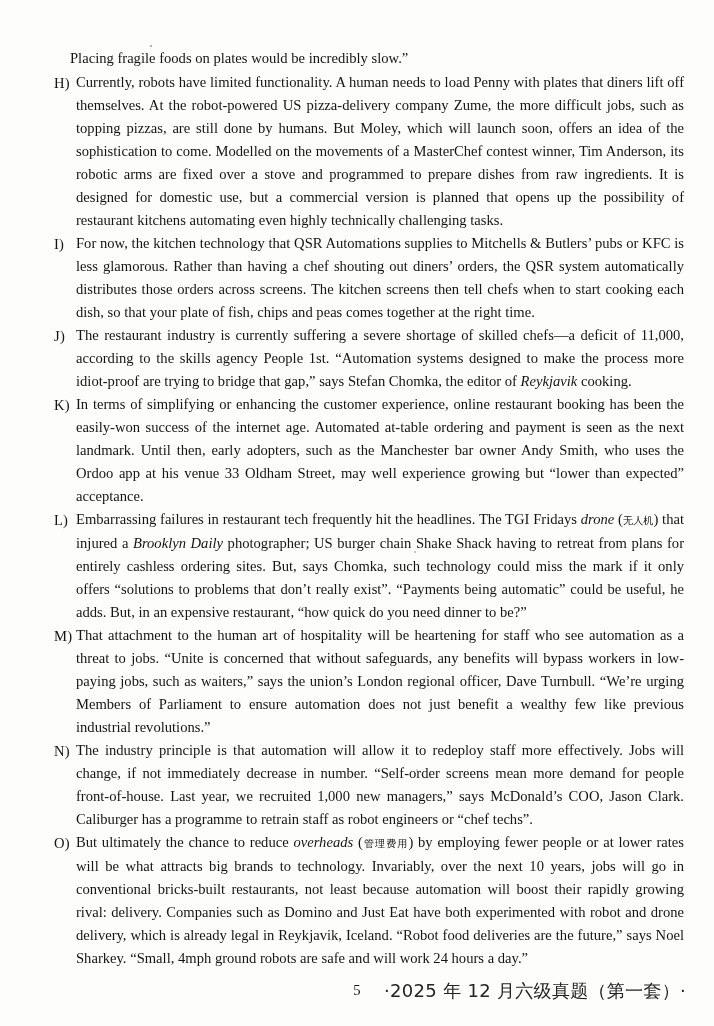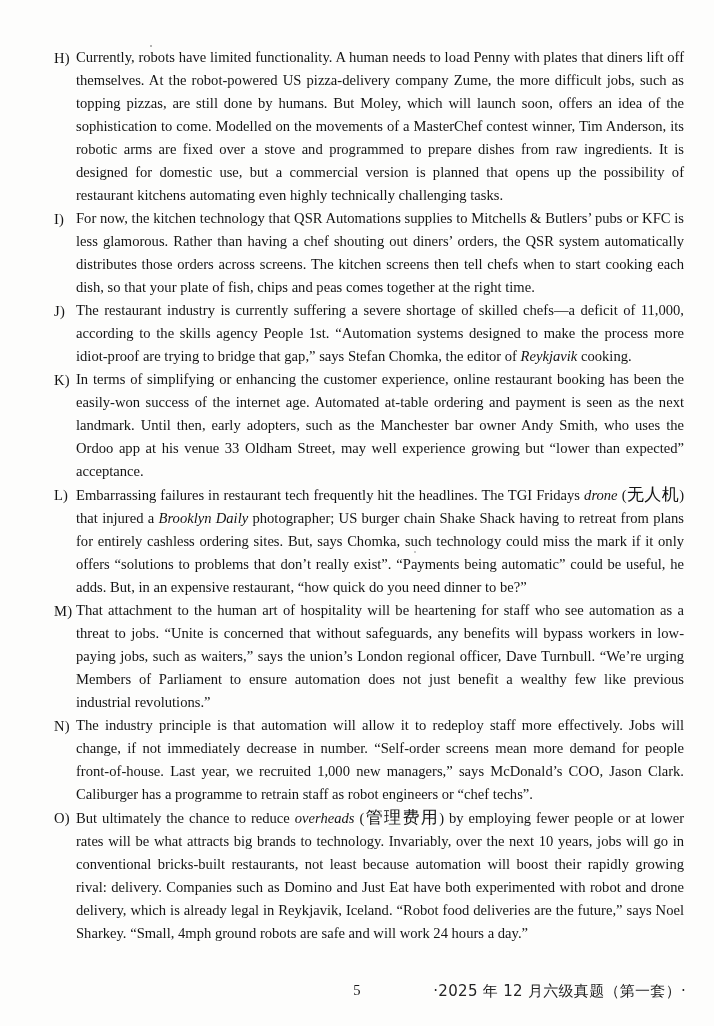--- a/index.html
+++ b/index.html
@@ -62,21 +62,21 @@
     font-size: 14.6px;
     line-height: 23px;
     hyphens: none;
   }
   .para-body:last-line { text-align: left; }
 
   i, .it { font-style: italic; }
 
   .cjk {
     font-family: Liberation Sans, sans-serif;
-    font-size: 17px;
+    font-size: 10px;
     font-style: normal;
   }
 
   
   .footer {
     position: absolute;
     left: 0;
     right: 0;
     bottom: 24px;
     height: 22px;
@@ -88,21 +88,21 @@
     text-align: center;
     font-size: 14.6px;
     line-height: 20px;
     color: #181818;
   }
   .footer-note {
     position: absolute;
     right: 28px;
     top: 1px;
     font-family: "DejaVu Sans", "Liberation Sans", sans-serif;
-    font-size: 15px;
+    font-size: 18px;
     line-height: 20px;
     color: #232323;
     letter-spacing: 0.3px;
     white-space: nowrap;
   }
 
   
   .speck {
     position: absolute;
     left: 150px;
@@ -135,20 +135,21 @@
 <body>
 
 <div class="page">
 
   <div class="speck"></div>
   <div class="speck2"></div>
   <div class="speck3"></div>
 
   <div class="content">
 
+    <p class="continued-line">Placing fragile foods on plates would be incredibly slow.”</p>
 
     <div class="para">
       <span class="para-label">H)</span>
       <span class="para-body">Currently, robots have limited functionality. A human needs to load Penny with plates that diners lift off themselves. At the robot-powered US pizza-delivery company Zume, the more difficult jobs, such as topping pizzas, are still done by humans. But Moley, which will launch soon, offers an idea of the sophistication to come. Modelled on the movements of a MasterChef contest winner, Tim Anderson, its robotic arms are fixed over a stove and programmed to prepare dishes from raw ingredients. It is designed for domestic use, but a commercial version is planned that opens up the possibility of restaurant kitchens automating even highly technically challenging tasks.</span>
     </div>
 
     <div class="para">
       <span class="para-label">I)</span>
       <span class="para-body">For now, the kitchen technology that QSR Automations supplies to Mitchells &amp; Butlers’ pubs or KFC is less glamorous. Rather than having a chef shouting out diners’ orders, the QSR system automatically distributes those orders across screens. The kitchen screens then tell chefs when to start cooking each dish, so that your plate of fish, chips and peas comes together at the right time.</span>
     </div>

